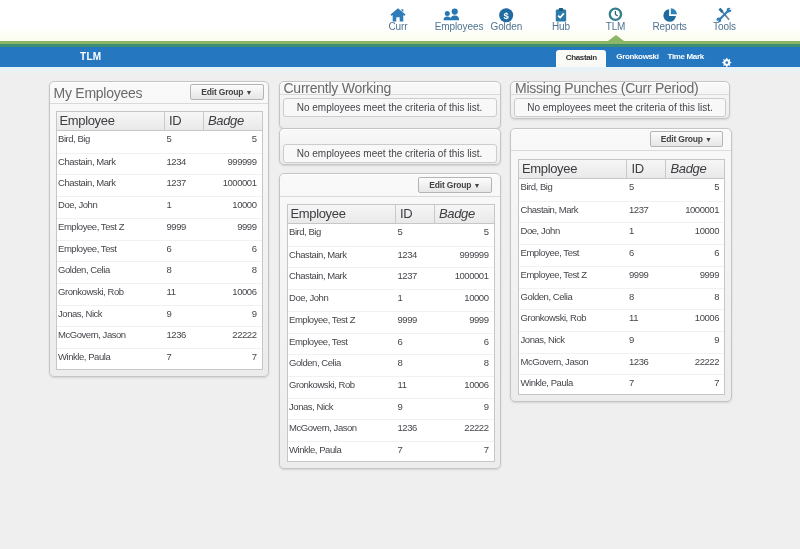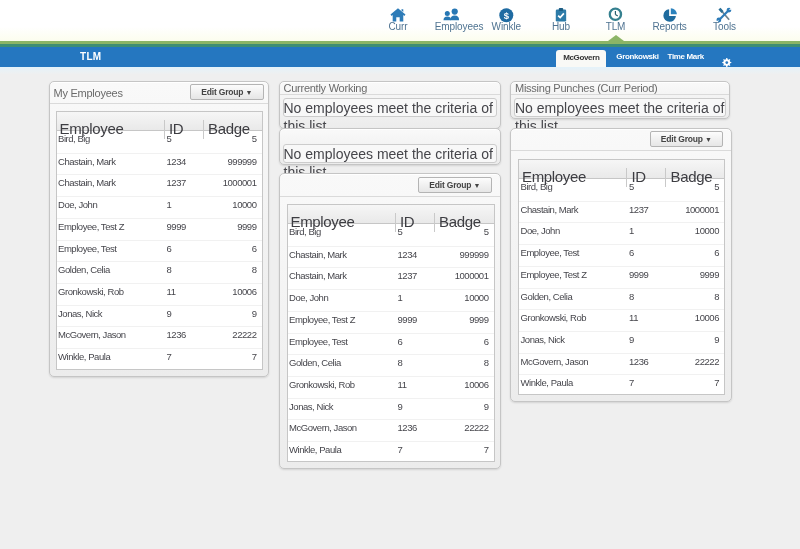--- a/index.html
+++ b/index.html
@@ -12,31 +12,31 @@
 #tealband { position:absolute; left:0; top:44px; width:800px; height:2.5px; background:#3f8e74; }
 #tritlm { position:absolute; left:608.2px; top:34.5px; width:0; height:0; border-left:8px solid transparent; border-right:8px solid transparent; border-bottom:6px solid #8cb566; }
 #bluebar { position:absolute; left:0; top:46.5px; width:800px; height:20.5px; background:#2577c0; }
 #brand { position:absolute; left:80px; top:4.5px; font-size:10px; font-weight:bold; color:#fff; letter-spacing:0.3px; }
 .tab { position:absolute; top:5px; font-size:8px; font-weight:bold; color:#fff; letter-spacing:-0.35px; }
 #tab1 { left:556.3px; top:3.8px; width:50px; height:16.7px; background:#f9f9f6; border-radius:3px 3px 0 0; color:#333; text-align:center; line-height:16.5px; }
 #fade { position:absolute; left:0; top:67px; width:800px; height:7px; background:linear-gradient(#e4f2fa, #eff0f0); }
 .panel { position:absolute; background:linear-gradient(#f9f9f9, #ececec); border:1px solid #c5c5c5; border-radius:5px; box-shadow:0 1px 2px rgba(0,0,0,0.12), inset 0 1px 0 #fff; }
 .ph { position:absolute; left:0; top:0; right:0; height:22.5px; border-bottom:1px solid #dadada; }
 .ph-s { height:12.5px; }
-.pt { position:absolute; left:4px; top:0; line-height:22px; font-size:11px; color:#6a6a6a; letter-spacing:-0.25px; white-space:nowrap; }
+.pt { position:absolute; left:4px; top:0; line-height:22px; font-size:14px; color:#6a6a6a; letter-spacing:-0.25px; white-space:nowrap; }
 .ph-s .pt { line-height:13px; }
 .btn { position:absolute; top:2.5px; height:16px; width:73.5px; background:linear-gradient(#fcfcfc,#e6e6e6); border:1px solid #b4b4b4; border-radius:2px; font-size:8.5px; font-weight:bold; color:#444; text-align:center; line-height:14.5px; letter-spacing:-0.2px; }
 .btn b { font-size:7px; }
-.msgbox { position:absolute; left:3px; right:3px; top:15.5px; height:19px; background:#f8f8f8; border:1px solid #cccccc; border-radius:3px; font-size:14px; color:#45454a; text-align:left; line-height:18px; letter-spacing:0; }
+.msgbox { position:absolute; left:3px; right:3px; top:15.5px; height:19px; background:#f8f8f8; border:1px solid #cccccc; border-radius:3px; font-size:10px; color:#45454a; text-align:center; line-height:18px; letter-spacing:0; }
 .tbl { position:absolute; background:#fff; border:1px solid #c6c6c6; }
 .thead { position:relative; height:19.5px; background:linear-gradient(#f6f6f6,#e9e9e9); border-bottom:1px solid #c6c6c6; }
-.hc { position:absolute; top:8px; line-height:17px; font-size:15px; color:#3d3d42; letter-spacing:-0.35px; }
+.hc { position:absolute; top:0; line-height:17px; font-size:13px; color:#3d3d42; letter-spacing:-0.35px; }
 .h1 { left:3px; }
 .h2 { left:111px; border-left:1px solid #c9c9c9; padding-left:0; left:107px; padding-left:4.5px; height:19.5px; }
-.h3 { left:146px; border-left:1px solid #c9c9c9; padding-left:4.5px; height:19.5px; }
+.h3 { left:146px; border-left:1px solid #c9c9c9; padding-left:4.5px; height:19.5px;font-style:italic; }
 .trow { position:relative; height:21.72px; border-top:1px solid #f1f1f1; }
 .trow.first { border-top:none; }
 .c1,.c2,.c3 { position:absolute; top:0; line-height:16.5px; font-size:9.5px; color:#46464c; letter-spacing:-0.45px; white-space:nowrap; }
 .c1 { left:1.5px; }
 .c2 { left:110px; }
 .c3 { right:5px; }
 </style></head>
 <body>
 <div id="topnav">
 <div class="nav" style="left:398px">
@@ -54,21 +54,21 @@
             <path d="M1.8 13.2 Q1.8 9.6 5.6 9.6 Q9.4 9.6 9.4 13.2 Z"></path>
           </g>
         </svg></div>
       <div class="navlbl">Employees</div>
     </div>
 <div class="nav" style="left:506.3px">
       <div class="navicon"><svg width="16" height="16" viewBox="0 0 16 16">
           <circle cx="8" cy="8.3" r="7" fill="#1f6ba2"></circle>
           <text x="8" y="11.6" text-anchor="middle" font-family="Liberation Sans" font-size="9.5" font-weight="bold" fill="#fff">$</text>
         </svg></div>
-      <div class="navlbl">Winkle</div>
+      <div class="navlbl">Golden</div>
     </div>
 <div class="nav" style="left:561px">
       <div class="navicon"><svg width="16" height="16" viewBox="0 0 16 16">
           <rect x="2.8" y="2.6" width="10.4" height="12" rx="1.3" fill="#2d7ba8"></rect>
           <rect x="5.8" y="1" width="4.4" height="3" rx="0.9" fill="#1c5e85"></rect>
           <path d="M5.2 8.6 L7.2 10.6 L10.9 6.4" stroke="#fff" stroke-width="1.7" fill="none"></path>
         </svg></div>
       <div class="navlbl">Hub</div>
     </div>
 <div class="nav" style="left:615.5px">
@@ -96,21 +96,21 @@
           <path d="M4.2 12.2 L12.4 4" stroke="#2e7cb8" stroke-width="2.2" fill="none"></path>
         </svg></div>
       <div class="navlbl">Tools</div>
     </div>
 </div>
 <div id="greenband"></div>
 <div id="tealband"></div>
 <div id="tritlm"></div>
 <div id="bluebar">
 <span id="brand">TLM</span>
-<div class="tab" id="tab1">McGovern</div>
+<div class="tab" id="tab1">Chastain</div>
 <div class="tab" style="left:616.3px">Gronkowski</div>
 <div class="tab" style="left:667.5px">Time Mark</div>
 <div style="position:absolute;left:721px;top:7px"><svg width="11" height="11" viewBox="0 0 12 12">
         <g fill="#fff">
           <path d="M6 1 L6.9 1 L7.2 2.3 L8.4 2.8 L9.5 2.1 L10.2 2.8 L9.5 3.9 L10 5.1 L11.3 5.4 L11.3 6.3 L10 6.6 L9.5 7.8 L10.2 8.9 L9.5 9.6 L8.4 8.9 L7.2 9.4 L6.9 10.7 L6 10.7 L5.7 10.7 L5.4 9.4 L4.2 8.9 L3.1 9.6 L2.4 8.9 L3.1 7.8 L2.6 6.6 L1.3 6.3 L1.3 5.4 L2.6 5.1 L3.1 3.9 L2.4 2.8 L3.1 2.1 L4.2 2.8 L5.4 2.3 L5.7 1 Z" transform="translate(0,0.2)"></path>
         </g>
         <circle cx="6.3" cy="6" r="1.5" fill="#2577c0"></circle>
       </svg></div>
 </div>
 <div id="fade"></div>

